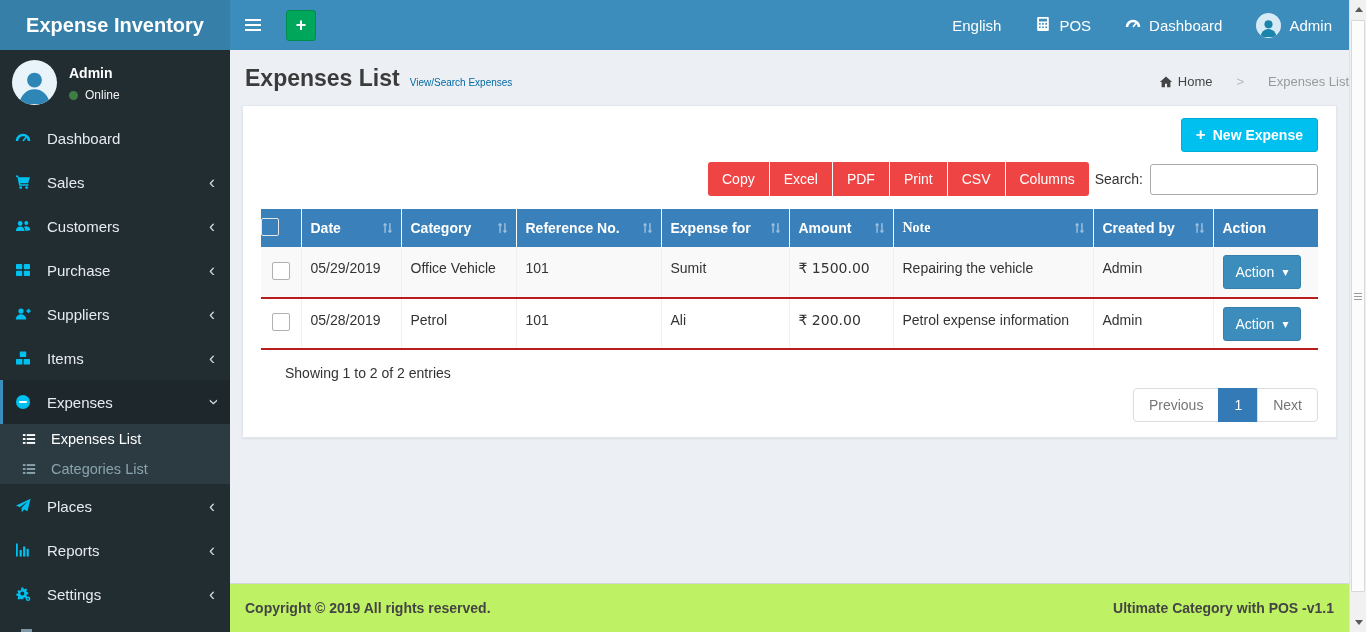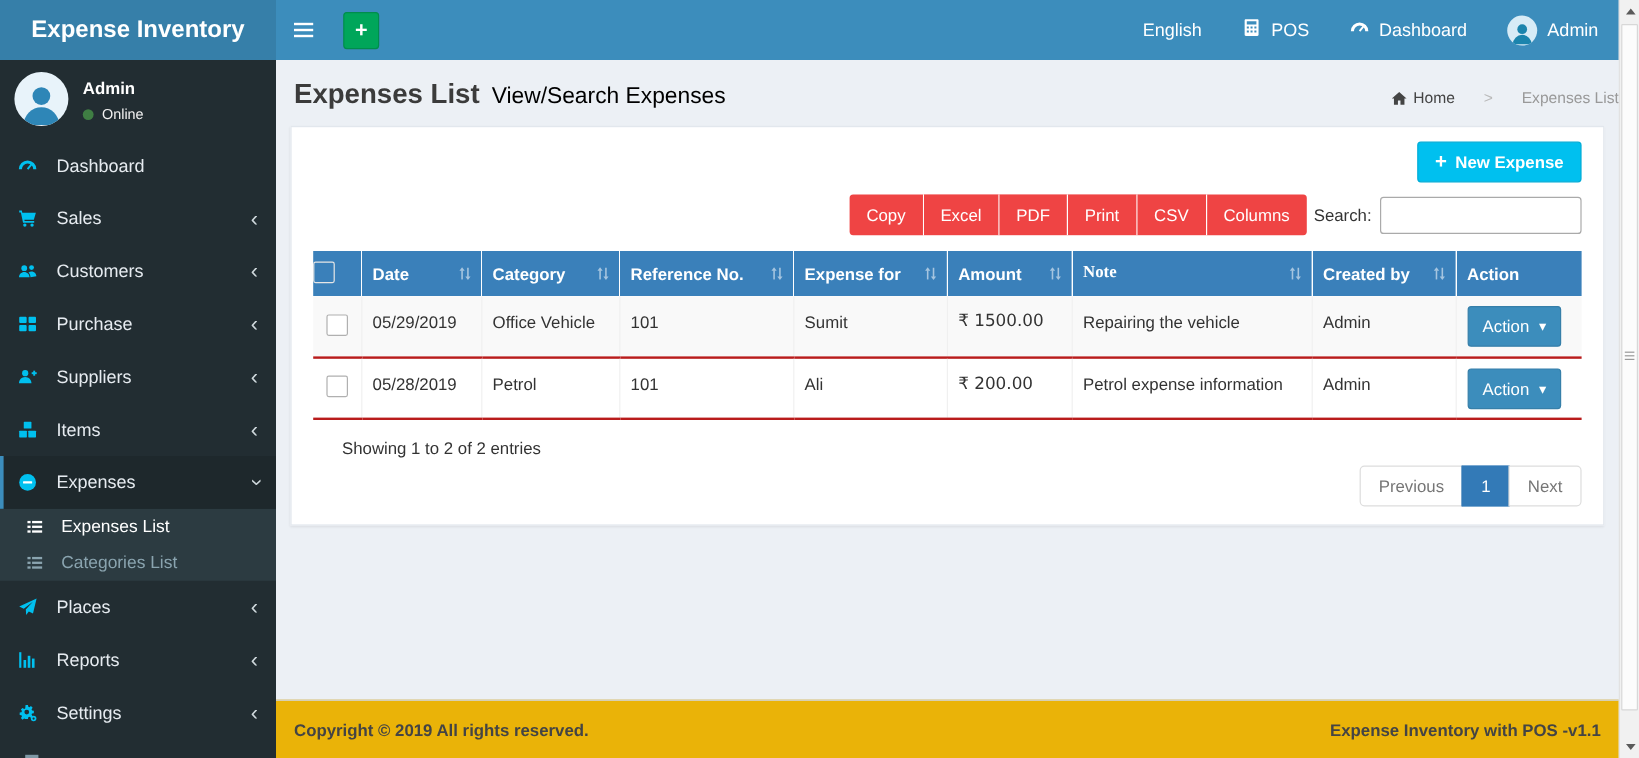--- a/index.html
+++ b/index.html
@@ -55,21 +55,21 @@
   .submenu-item .mi-icon { width: 22px; margin-right: 7px; display: flex; color: #8aa4af; }
   .submenu-item .mi-icon svg { width: 14px; height: 14px; }
   .submenu-item.active { color: #fff; }
   .submenu-item.active .mi-icon { color: #fff; }
   .partial-ico { position: absolute; left: 21px; bottom: 0; width: 11px; height: 3px; background: #7f98a5; }
 
   
   .content { position: absolute; top: 50px; left: 230px; width: 1119px; height: 582px; background: #ecf0f5; }
   .content-header { position: relative; padding: 15px 15px 13px; display: flex; align-items: baseline; gap: 10px; }
   .page-title { font-size: 23px; font-weight: bold; color: #3b3b3b; }
-  .page-subtitle { font-size: 19px; color: #000000; }
+  .page-subtitle { font-size: 10px; color: #0369a1; }
   .breadcrumb { position: absolute; right: 0; top: 24px; font-size: 13px; color: #999; display: flex; align-items: center; gap: 24px; }
   .bc-home { display: flex; align-items: center; gap: 5px; color: #444; cursor: pointer; }
   .bc-home svg { width: 14px; height: 14px; color: #444; }
   .bc-sep { color: #b9b9b9; }
 
   .box { margin: 0 12px; background: #fff; border: 1px solid #e2e7ed; box-shadow: 0 1px 2px rgba(0,0,0,.08); padding: 12px 18px 15px; }
   .box-row-top { display: flex; justify-content: flex-end; margin-bottom: 10px; }
   .btn-new { background: #00c0ef; border: 1px solid #00acd6; color: #fff; font-size: 14px; font-weight: bold; height: 34px;
              padding: 0 14px; border-radius: 3px; display: flex; align-items: center; gap: 7px; cursor: pointer; }
   .btn-new .plus { font-size: 17px; font-weight: bold; }
@@ -113,21 +113,21 @@
   .amount { font-family: "DejaVu Sans", "Liberation Sans", sans-serif; }
 
   .summary { font-size: 14px; color: #333; margin-top: 15px; margin-left: 24px; }
   .pagination { display: flex; justify-content: flex-end; margin-top: 7px; }
   .page-btn { border: 1px solid #ddd; background: #fff; color: #767676; font-size: 14px; height: 34px; padding: 0 15px;
               display: flex; align-items: center; margin-left: -1px; cursor: pointer; }
   .page-btn.first { border-radius: 4px 0 0 4px; }
   .page-btn.last { border-radius: 0 4px 4px 0; }
   .page-btn.active { background: #337ab7; border-color: #337ab7; color: #fff; }
 
-  .main-footer { position: absolute; left: 230px; bottom: 0; width: 1119px; height: 49px; background: #eab308; border-top: 1px solid #d2d6de;
+  .main-footer { position: absolute; left: 230px; bottom: 0; width: 1119px; height: 49px; background: #bef264; border-top: 1px solid #d2d6de;
                  display: flex; align-items: center; justify-content: space-between; padding: 0 15px; font-size: 14px; font-weight: bold; color: #444; z-index: 6; }
 </style>
 </head>
 <body>
 
 <div class="app">
 
   <div class="topbar">
     <div class="logo">
       <span>Expense Inventory</span>
@@ -473,21 +473,21 @@
       <div class="pagination">
         <div class="page-btn first">Previous</div>
         <div class="page-btn active">1</div>
         <div class="page-btn last">Next</div>
       </div>
     </div>
   </div>
 
   <div class="main-footer">
     <span>Copyright © 2019 All rights reserved.</span>
-    <span>Expense Inventory with POS -v1.1</span>
+    <span>Ultimate Category with POS -v1.1</span>
   </div>
 
   <div class="vscrollbar">
     <div class="sb-btn sb-up">
         <i class="tri-up"></i>
       </div>
     <div class="sb-thumb">
       <span class="sb-grip">
           <i></i>
           <i></i>

